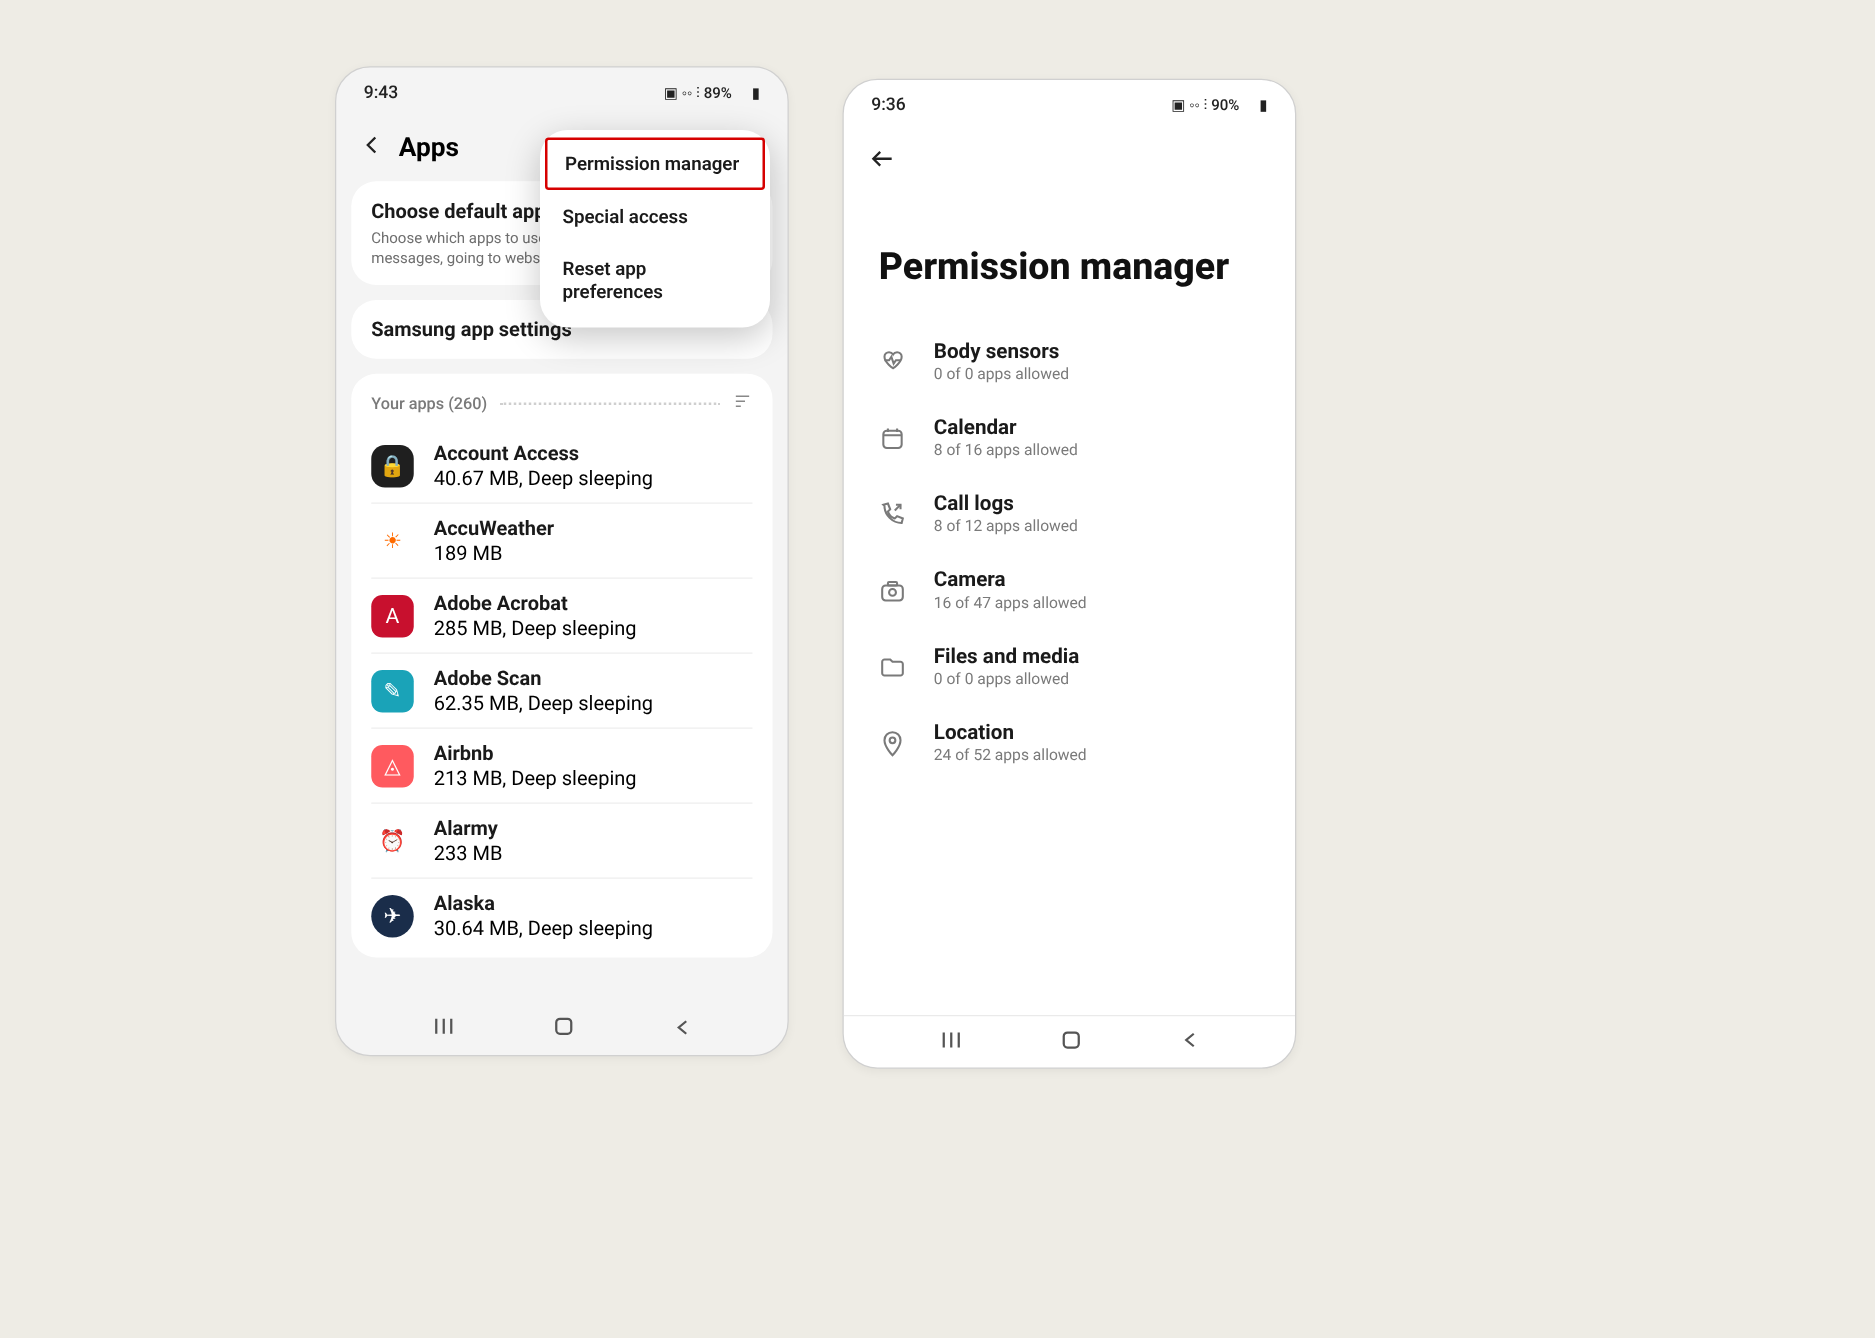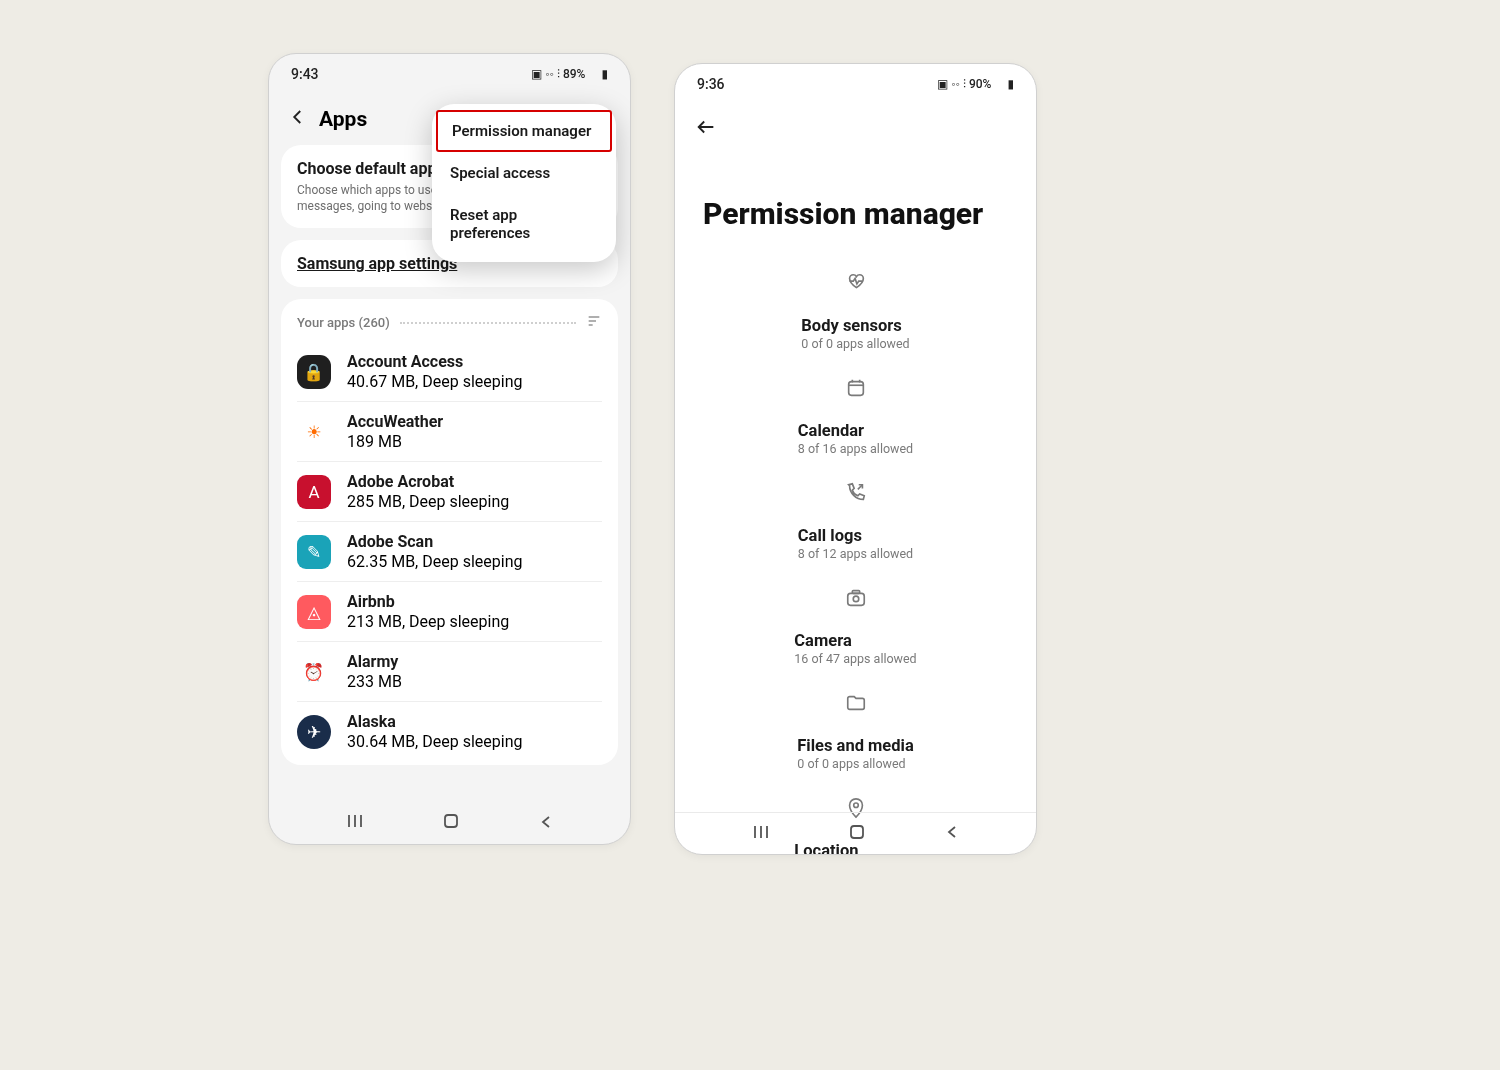--- a/index.html
+++ b/index.html
@@ -82,21 +82,20 @@
 
 
 .pm-back { padding: 18px 20px 0 20px; }
 .pm-title {
   font-size: 30px; font-weight: 800; color: #111;
   padding: 54px 28px 28px 28px;
 }
 .perm-row {
   display: flex; align-items: center; gap: 22px;
   padding: 13px 28px;
-  flex-direction: column;
 }
 .perm-icon {
   width: 22px; height: 22px; flex-shrink: 0;
   display: flex; align-items: center; justify-content: center;
   color: #7a7a7a;
 }
 .perm-name { font-size: 16.5px; font-weight: 700; color: #1a1a1a; }
 .perm-sub { font-size: 12.5px; color: #7a7a7a; margin-top: 1px; }
 
 .right .nav-bar { border-top: 1px solid #eaeaea; }
@@ -136,21 +135,21 @@
     </span>
     <span class="header-title">Apps</span>
   </div>
 
   <div class="card">
     <div class="card-title">Choose default apps</div>
     <div class="card-sub">Choose which apps to use for making calls, sending messages, going to websites, and more.</div>
   </div>
 
   <div class="card">
-    <div class="card-title" style="margin-bottom:0;text-decoration:underline;">Samsung app settings</div>
+    <div class="card-title" style="margin-bottom:0;">Samsung app settings</div>
   </div>
 
   <div class="apps-card">
     <div class="your-apps-row">
       <span>Your apps (260)</span>
       <span class="dotted"></span>
       <span class="sort-icon">
         <svg viewBox="0 0 24 24" fill="none" stroke="#888" stroke-width="2">
             <line x1="4" y1="6" x2="20" y2="6"></line>
             <line x1="4" y1="12" x2="15" y2="12"></line>

